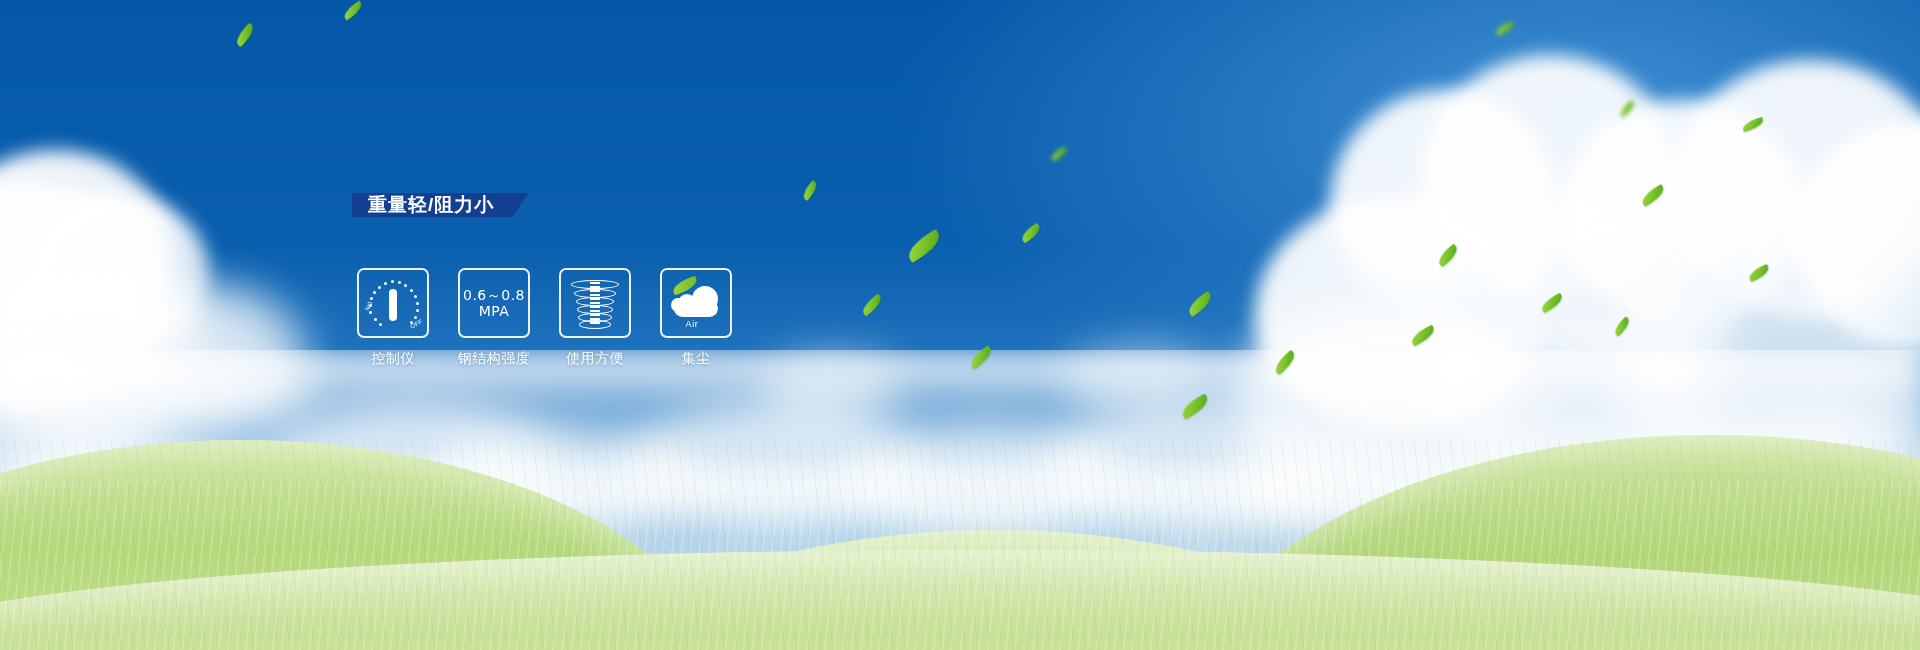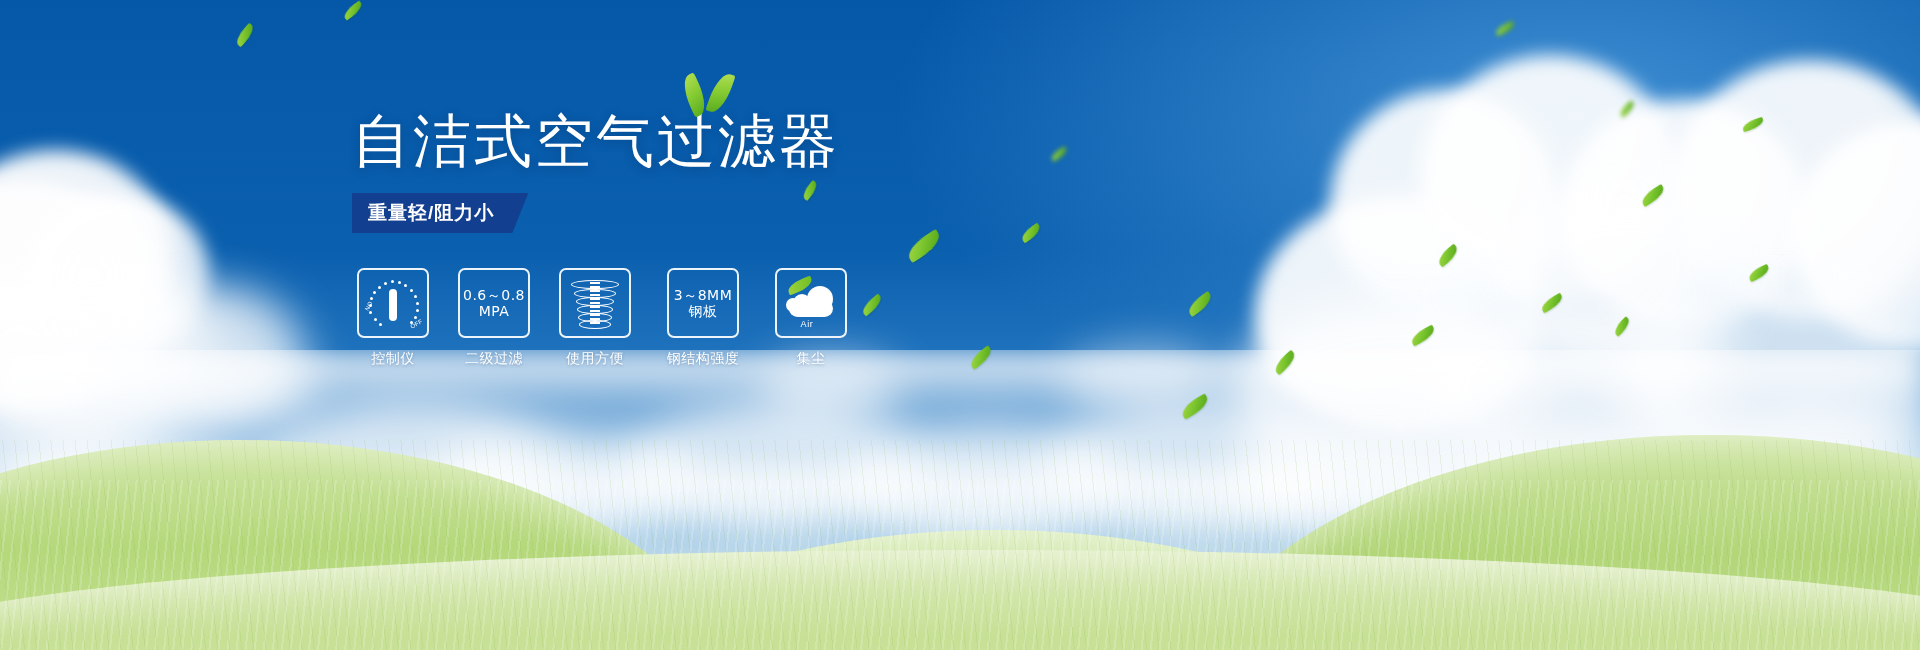--- a/index.html
+++ b/index.html
@@ -60,21 +60,21 @@
     font-size:58px;line-height:1;
     color:#ffffff;
     letter-spacing:3px;
     font-weight:300;
     white-space:nowrap;
     text-shadow:0 2px 10px rgba(0,40,90,.35);
     font-family:"DejaVu Sans","Liberation Sans",sans-serif;
   }
 
   
-  .badge{position:absolute;left:352px;top:193px;display:flex;height:40px;}
+  .badge{position:absolute;left:352px;top:193px;display:flex;height:24px;}
   .badge-left{
     background:#123f8f;color:#ffffff;
     display:flex;align-items:center;
     padding:0 22px 0 16px;
     font-size:19px;letter-spacing:1px;font-weight:700;
     clip-path:polygon(0 0, 100% 0, calc(100% - 16px) 100%, 0 100%);
     padding-right:34px;
   }
   .badge-right{
     background:#ffffff;color:#1462b0;
@@ -211,27 +211,20 @@
     <div class="leaf b" style="left:905px;top:238px;width:38px;height:16px;transform:rotate(-33deg);"></div>
     <div class="leaf b" style="left:800px;top:186px;width:20px;height:9px;transform:rotate(-50deg);"></div>
     <div class="leaf b" style="left:860px;top:300px;width:24px;height:10px;transform:rotate(-40deg);"></div>
     <div class="leaf b" style="left:1020px;top:228px;width:22px;height:10px;transform:rotate(-35deg);"></div>
     <div class="leaf blurred" style="left:1050px;top:150px;width:18px;height:8px;transform:rotate(-30deg);"></div>
     <div class="leaf b" style="left:968px;top:352px;width:26px;height:11px;transform:rotate(-38deg);"></div>
   </div>
 
   <div class="content">
 
-    <div class="title-wrap">
-      <div class="sprout">
-        <div class="lf l"></div>
-        <div class="lf r"></div>
-      </div>
-      <div class="main-title">自洁式空气过滤器</div>
-    </div>
 
     <div class="badge">
       <div class="badge-left">重量轻/阻力小</div>
     </div>
 
     <div class="features">
 
       <div class="feat">
         <div class="feat-card">
           <div class="gauge">
@@ -260,47 +253,38 @@
         <div class="feat-label">控制仪</div>
       </div>
 
       <div class="feat">
         <div class="feat-card">
           <div class="feat-text">
             <div>0.6～0.8</div>
             <div>MPA</div>
           </div>
         </div>
-        <div class="feat-label">二级过滤</div>
+        <div class="feat-label">钢结构强度</div>
       </div>
 
       <div class="feat">
         <div class="feat-card">
           <div class="coil">
             <div class="stem"></div>
             <div class="ring" style="top:2px;width:46px;"></div>
             <div class="ring" style="top:11px;width:40px;"></div>
             <div class="ring" style="top:19px;width:36px;"></div>
             <div class="ring" style="top:27px;width:34px;"></div>
             <div class="ring" style="top:35px;width:32px;"></div>
             <div class="ring" style="top:42px;width:30px;"></div>
           </div>
         </div>
         <div class="feat-label">使用方便</div>
       </div>
 
-      <div class="feat wide">
-        <div class="feat-card">
-          <div class="feat-text">
-            <div>3～8MM</div>
-            <div>钢板</div>
-          </div>
-        </div>
-        <div class="feat-label">钢结构强度</div>
-      </div>
 
       <div class="feat">
         <div class="feat-card">
           <div class="cloudicon">
             <div class="sprig"></div>
             <div class="cb" style="left:24px;top:8px;width:26px;height:26px;"></div>
             <div class="cb" style="left:10px;top:16px;width:18px;height:18px;"></div>
             <div class="cb" style="left:3px;top:20px;width:14px;height:14px;"></div>
             <div class="base"></div>
             <div class="air">Air</div>

